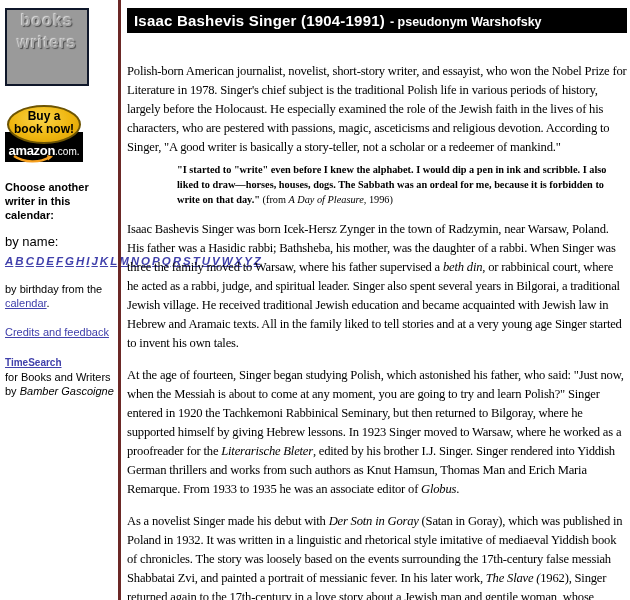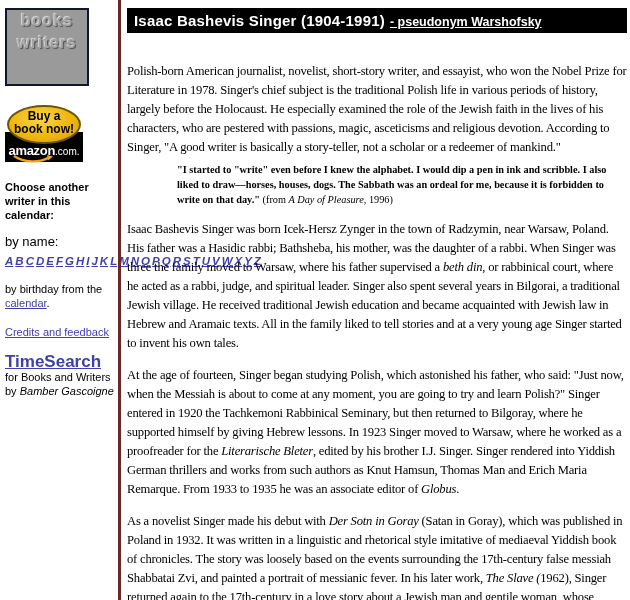--- a/index.html
+++ b/index.html
@@ -26,31 +26,31 @@
   .amz-suffix{color:#fff;font-size:10px;}
   .amz-swoosh{position:absolute;left:7px;top:22px;}
   .choose{margin:18px 0 0 0;font-weight:bold;font-size:11px;line-height:14px;width:110px;}
   .byname{margin:13px 0 0 0;font-size:13px;line-height:14px;}
   .letters{margin:3px 0 0 0;width:112px;line-height:16px;font-style:italic;}
   .letters a{font-weight:bold;font-size:11.5px;margin-right:2px;}
   .birthday{margin:13px 0 0 0;font-size:11px;line-height:14px;width:108px;}
   .birthday a{font-size:11px;}
   .credits{margin:15px 0 0 0;font-size:11px;line-height:14px;}
   .ts{margin:16px 0 0 0;font-size:11px;line-height:14px;width:110px;}
-  .ts-link{font-weight:bold;font-size:17px;}
+  .ts-link{font-weight:bold;font-size:10px;}
 
   
   .divider{position:absolute;left:118px;top:0;width:3px;height:600px;background:#6b2826;}
 
   
   .main{position:absolute;left:127px;top:0;width:503px;}
   .titlebar{margin:8px 3px 0 0;background:#000;height:25px;display:flex;align-items:baseline;
         padding-left:7px;box-sizing:border-box;}
   .t1{color:#fff;font-weight:bold;font-size:15px;line-height:25px;letter-spacing:0.2px;}
-  .t2{color:#fff;font-weight:bold;font-size:12.5px;line-height:25px;margin-left:5px;text-decoration:underline;}
+  .t2{color:#fff;font-weight:bold;font-size:12.5px;line-height:25px;margin-left:5px;}
   .article{width:500px;padding-top:16px;font-family:"Liberation Serif",serif;
         font-size:12.6px;line-height:19px;letter-spacing:-0.2px;}
   .article p{margin:13px 0 0 0;}
   .article blockquote{margin:5px 18px 0 50px;font-size:10.3px;line-height:15px;letter-spacing:0;}
 </style>
 </head>
 <body>
 
 <aside class="sidebar">
   <div class="logo">

